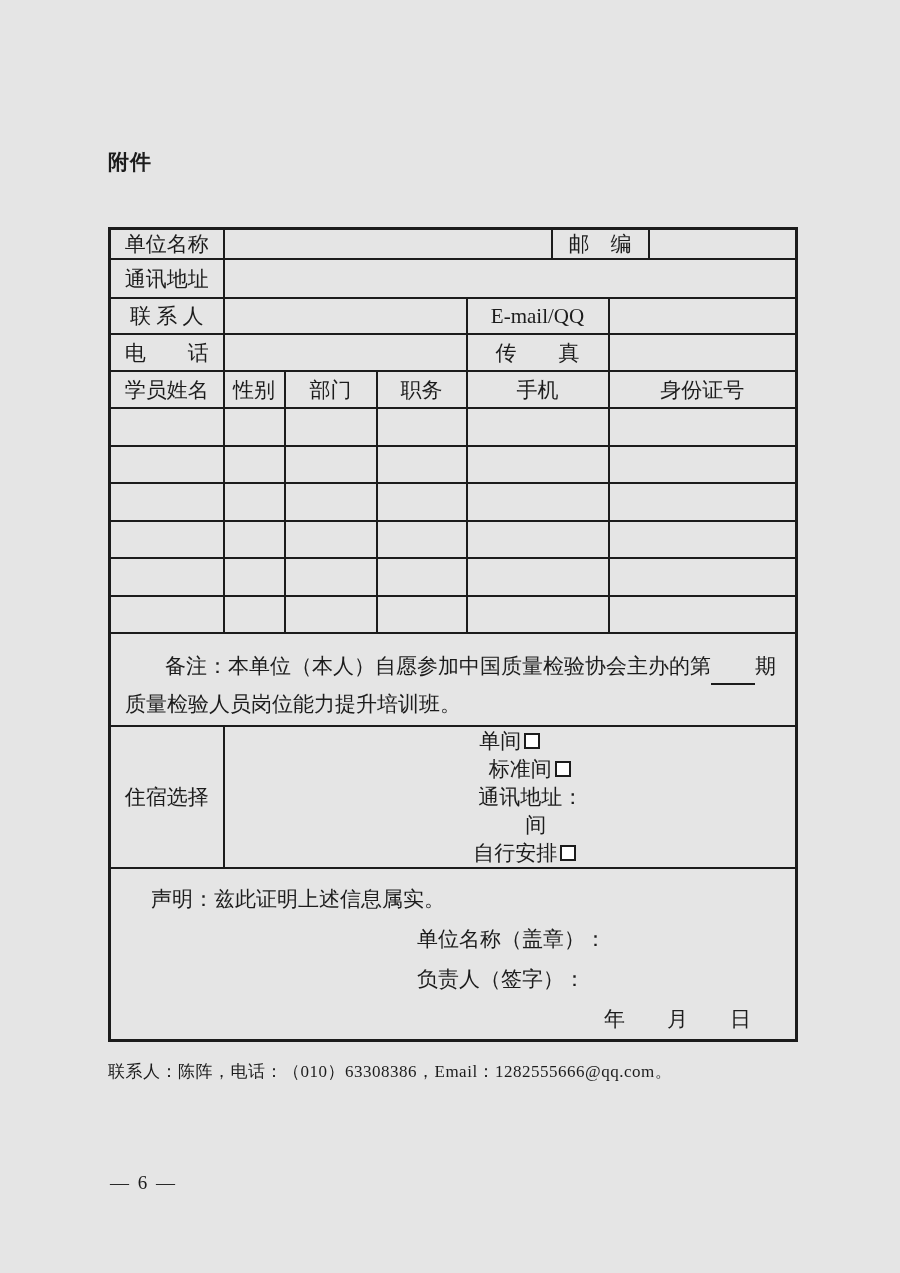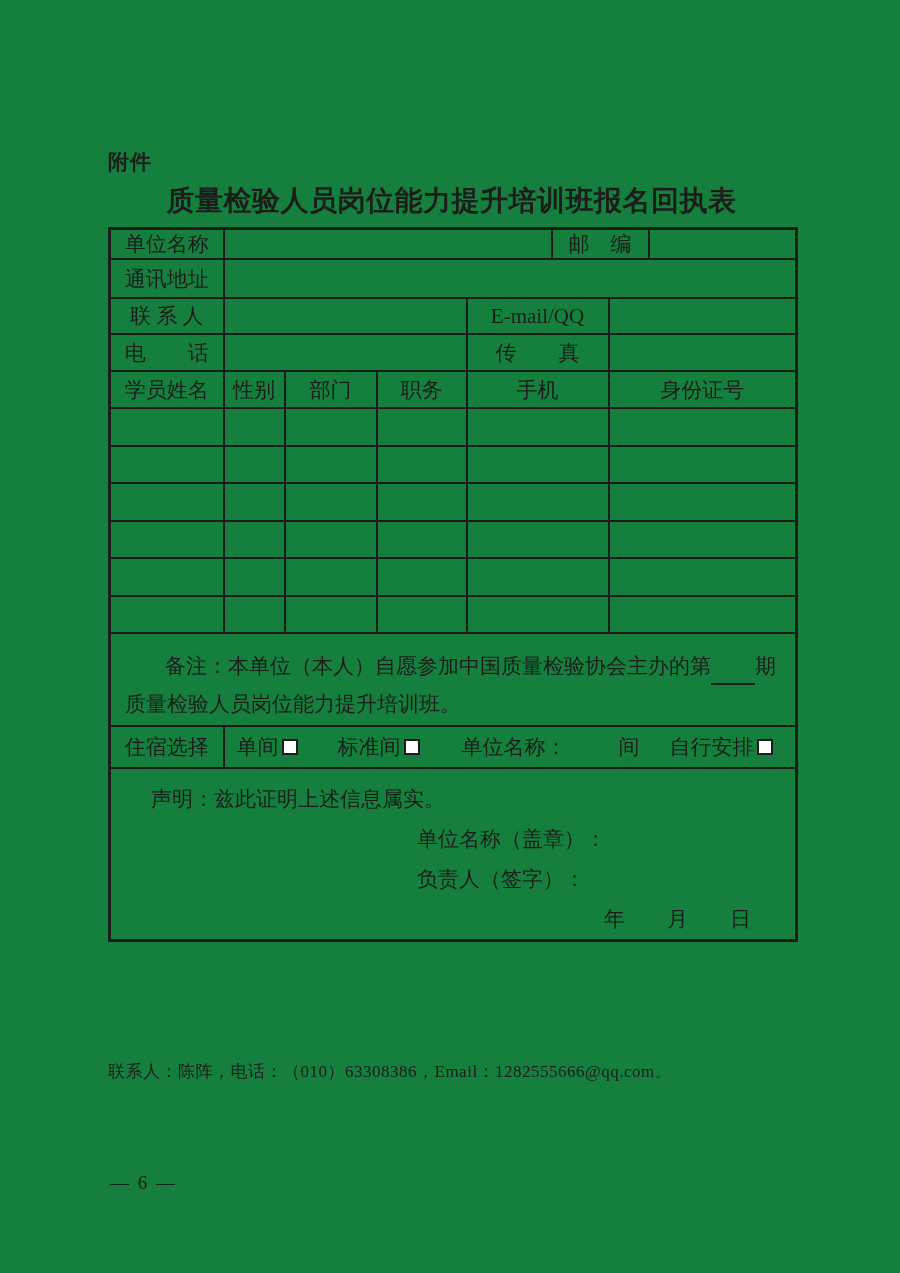--- a/index.html
+++ b/index.html
@@ -3,21 +3,21 @@
 <meta charset="utf-8">
 <style>
   * { box-sizing: border-box; }
   html, body { margin: 0; padding: 0; }
   body {
     width: 900px; height: 1273px;
     background: #ffffff;
     font-family: "Liberation Serif", "DejaVu Serif", serif;
     color: #1c1c1c;
   }
-  .page { position: relative; width: 900px; height: 1273px; background: #15803d; overflow: hidden; }
+  .page { position: relative; width: 900px; height: 1273px; background: #e5e5e5; overflow: hidden; }
 
   .attachment {
     position: absolute; left: 108px; top: 148px;
     font-family: "Liberation Sans", "DejaVu Sans", sans-serif;
     font-size: 21px; font-weight: bold; letter-spacing: 1px;
   }
   .doc-title {
     position: absolute; left: 108px; top: 182px; width: 687px;
     text-align: center; font-size: 28px; font-weight: bold; letter-spacing: 0.5px;
   }
@@ -37,21 +37,21 @@
   td.blank-cell { padding: 0; }
 
   td.wide-cell { vertical-align: top; padding: 0; }
   .remark-line1 { padding: 10px 10px 0 48px; line-height: 38px; }
   .remark-line2 { padding: 0 10px 0 8px; line-height: 38px; }
   .blank-underline {
     display: inline-block; width: 44px; height: 1em;
     border-bottom: 2px solid #1c1c1c; vertical-align: bottom;
   }
 
-  .lodging-flex { display: flex; align-items: center; height: 100%; padding: 0 6px; }
+  .lodging-flex { display: flex; align-items: center; height: 100%; padding: 0 6px; flex-direction: column; }
   .lodging-flex .opt { white-space: nowrap; }
   .gap-a { margin-left: 40px; }
   .gap-b { margin-left: 42px; }
   .gap-c { margin-left: 52px; }
   .gap-d { margin-left: 30px; }
   .checkbox {
     display: inline-block; width: 16px; height: 16px;
     border: 2px solid #1c1c1c; margin-left: 3px; vertical-align: -1px;
     background: #fff;
   }
@@ -70,21 +70,20 @@
     position: absolute; left: 110px; top: 1172px;
     font-size: 19px; letter-spacing: 2px;
   }
 </style>
 </head>
 <body>
 
 <div class="page">
 
   <div class="attachment">附件</div>
-  <div class="doc-title">质量检验人员岗位能力提升培训班报名回执表</div>
 
   <table class="form">
     <colgroup>
       <col style="width:114px">
         <col style="width:61px">
         <col style="width:92px">
         <col style="width:90px">
       <col style="width:85px">
         <col style="width:57px">
         <col style="width:40px">
@@ -182,21 +181,21 @@
         <div class="remark-line2">质量检验人员岗位能力提升培训班。</div>
       </td>
     </tr>
 
     <tr style="height:42px">
       <td class="lab">住宿选择</td>
       <td colspan="7" class="blank-cell">
         <div class="lodging-flex">
           <span class="opt"><span>单间</span><span class="checkbox"></span></span>
           <span class="opt gap-a"><span>标准间</span><span class="checkbox"></span></span>
-          <span class="opt gap-b">单位名称：</span>
+          <span class="opt gap-b">通讯地址：</span>
           <span class="opt gap-c">间</span>
           <span class="opt gap-d"><span>自行安排</span><span class="checkbox"></span></span>
         </div>
       </td>
     </tr>
 
 
     <tr style="height:155px">
       <td class="wide-cell" colspan="8">
         <div class="decl-line1">声明：兹此证明上述信息属实。</div>

